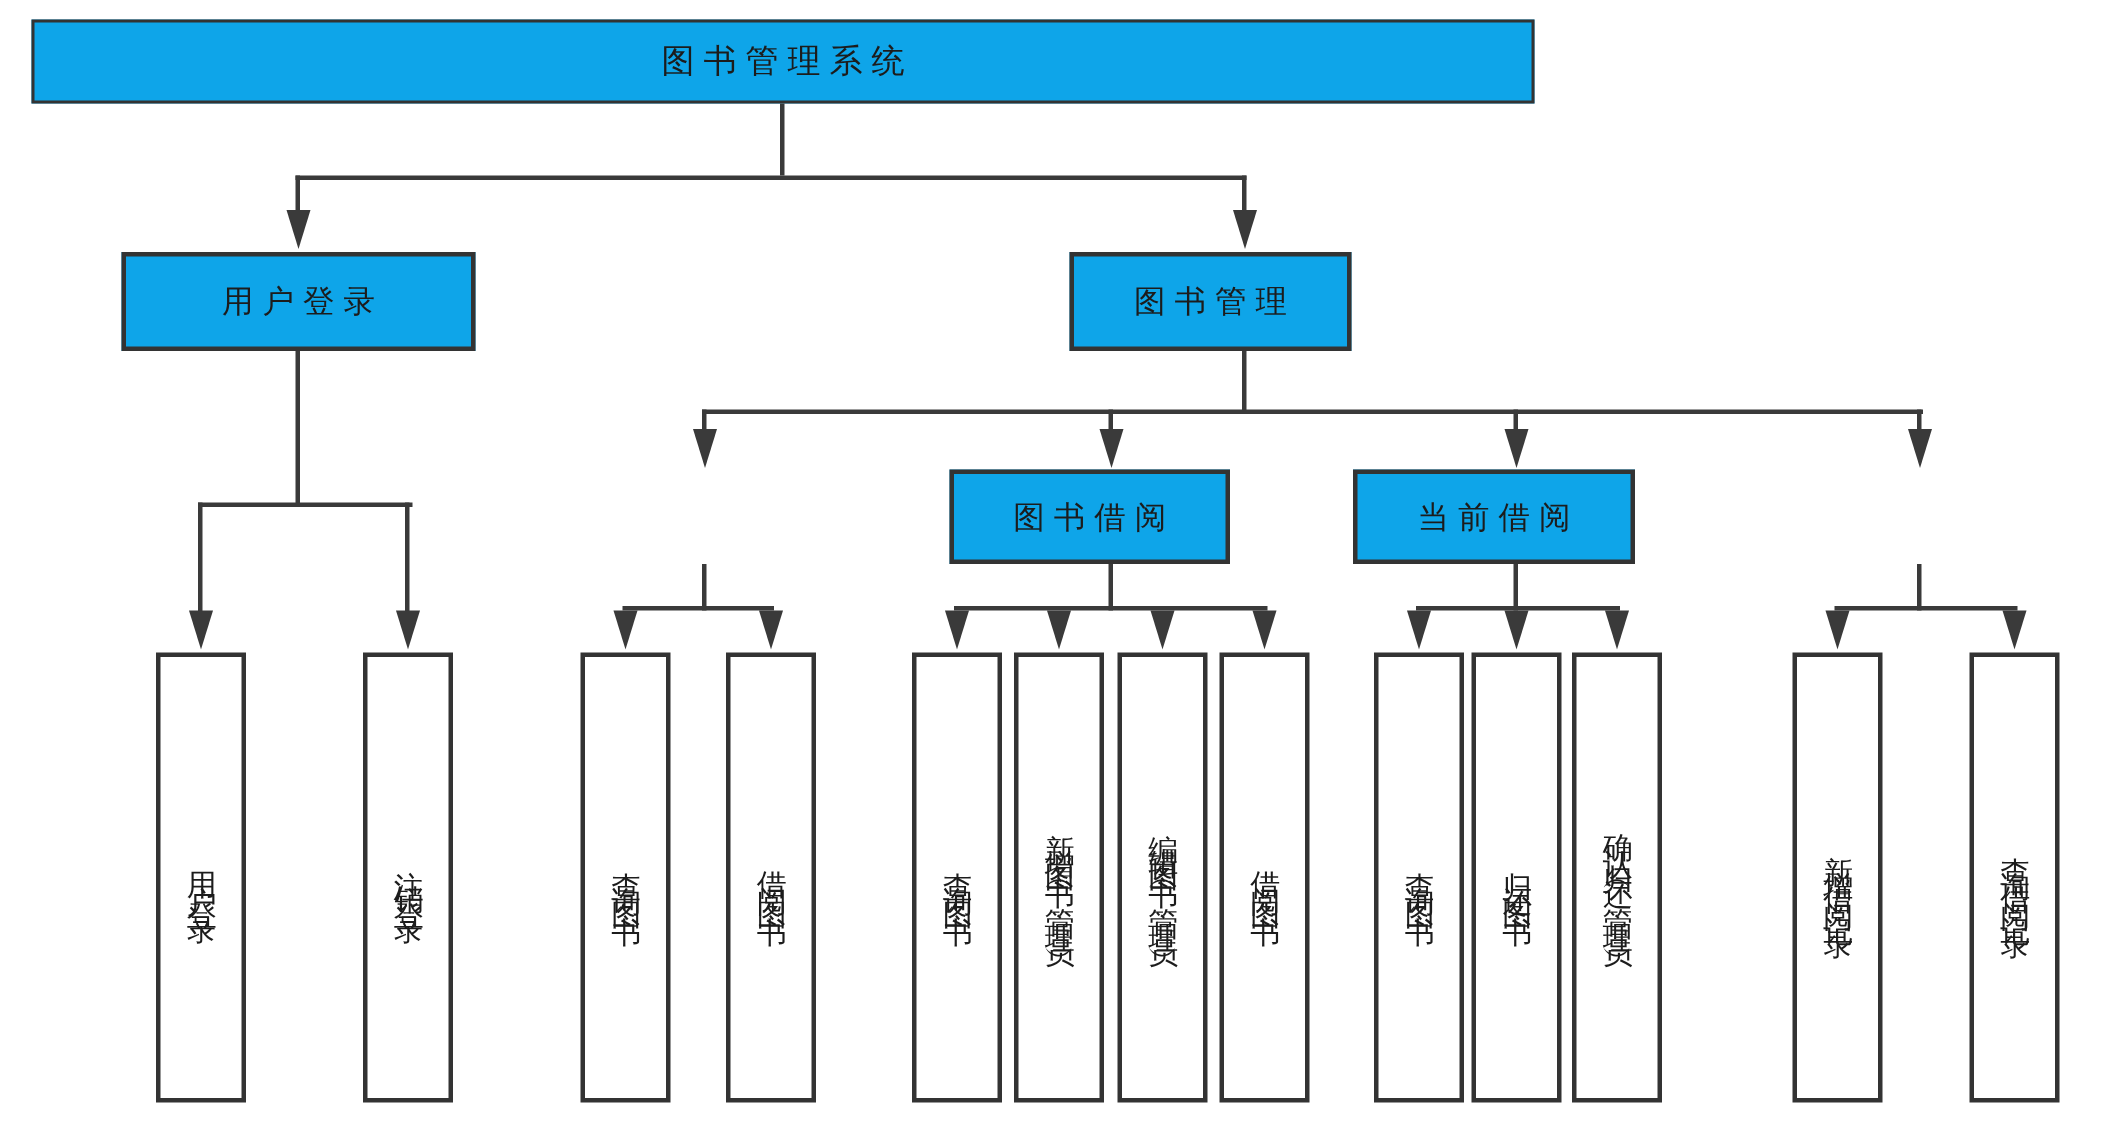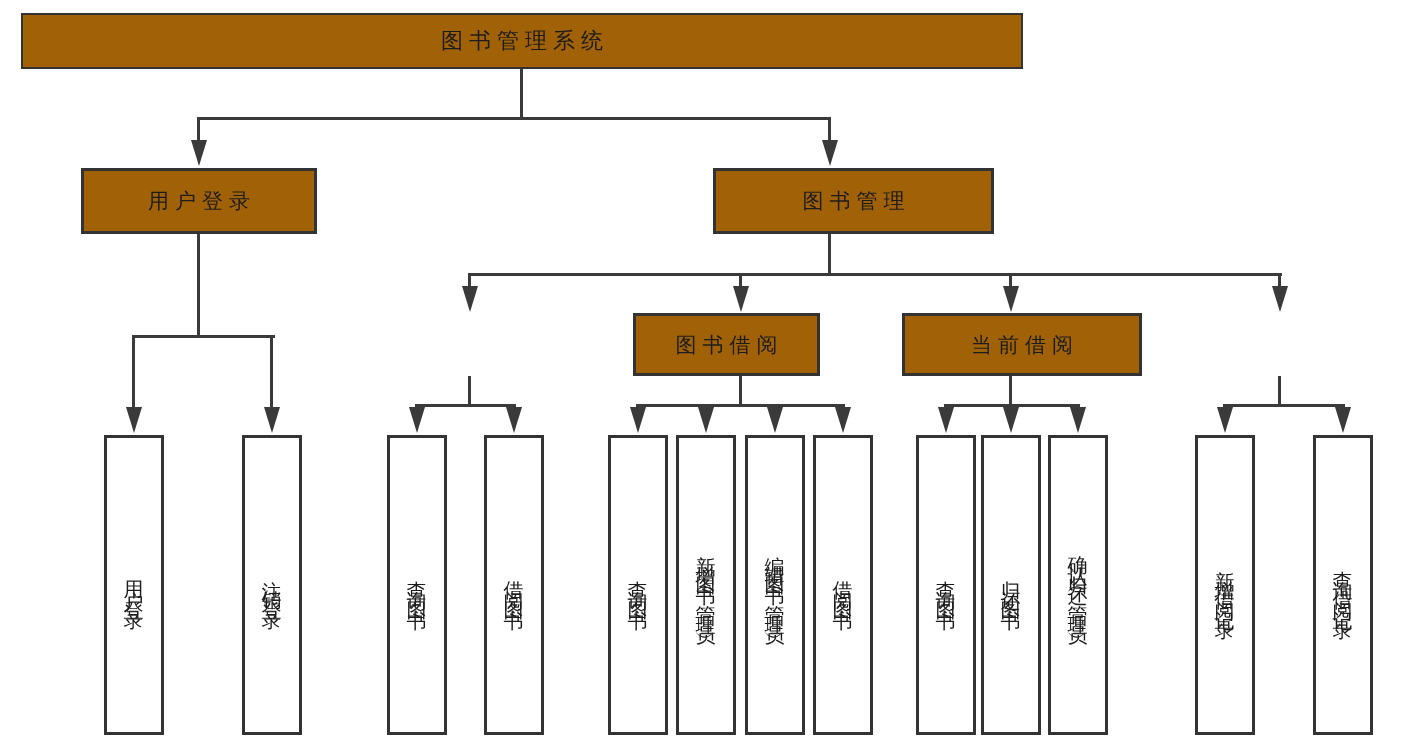--- a/index.html
+++ b/index.html
@@ -9,21 +9,21 @@
     --watermark:#b5b5b5;
     --background:#ffffff;
   }
   html,body{margin:0;padding:0;background:var(--background);}
   .stage{
     position:relative;width:1405px;height:747px;background:var(--background);
     font-family:"Liberation Sans","DejaVu Sans",sans-serif;color:var(--text);
     overflow:hidden;
   }
   .box{
-    position:absolute;box-sizing:border-box;background:#a16207;
+    position:absolute;box-sizing:border-box;background:#0ea5e9;
     border:3px solid var(--box_border);
     display:flex;align-items:center;justify-content:center;
     font-size:21px;letter-spacing:6px;text-indent:6px;white-space:nowrap;
   }
   .root-box{font-size:22px;border-width:2.5px;}
   .leaf{
     position:absolute;box-sizing:border-box;background:#fff;
     border:3px solid var(--box_border);
     display:flex;align-items:center;justify-content:center;
     writing-mode:vertical-rl;text-orientation:mixed;
@@ -51,42 +51,42 @@
   <div class="box root-box" style="left:21px;top:13px;width:1002px;height:56px;">图书管理系统</div>
 
   <div class="vline" style="left:520px;top:69px;height:48px;"></div>
   <div class="hline" style="left:197px;top:117px;width:634px;"></div>
   <div class="vline" style="left:197px;top:117px;height:27px;"></div>
   <div class="vline" style="left:828px;top:117px;height:27px;"></div>
   <div class="arrow" style="left:191px;top:140px;"></div>
   <div class="arrow" style="left:822px;top:140px;"></div>
 
   <div class="box" style="left:81px;top:168px;width:236px;height:66px;">用户登录</div>
-  <div class="box" style="left:713px;top:168px;width:281px;height:66px;">图书管理</div>
+  <div class="box" style="left:713px;top:168px;width:188px;height:66px;">图书管理</div>
 
   <div class="vline" style="left:197px;top:234px;height:104px;"></div>
   <div class="hline" style="left:132px;top:335px;width:143px;"></div>
   <div class="vline" style="left:132px;top:335px;height:74px;"></div>
   <div class="vline" style="left:270px;top:335px;height:74px;"></div>
   <div class="arrow" style="left:126px;top:407px;"></div>
   <div class="arrow" style="left:264px;top:407px;"></div>
 
   <div class="vline" style="left:828px;top:234px;height:42px;"></div>
   <div class="hline" style="left:468px;top:273px;width:814px;"></div>
   <div class="vline" style="left:468px;top:273px;height:16px;"></div>
   <div class="vline" style="left:739px;top:273px;height:16px;"></div>
   <div class="vline" style="left:1009px;top:273px;height:16px;"></div>
   <div class="vline" style="left:1278px;top:273px;height:16px;"></div>
   <div class="arrow" style="left:462px;top:286px;"></div>
   <div class="arrow" style="left:733px;top:286px;"></div>
   <div class="arrow" style="left:1003px;top:286px;"></div>
   <div class="arrow" style="left:1272px;top:286px;"></div>
 
   <div class="box" style="left:633px;top:313px;width:187px;height:63px;">图书借阅</div>
-  <div class="box" style="left:902px;top:313px;width:240px;height:63px;">当前借阅</div>
+  <div class="box" style="left:902px;top:313px;width:188px;height:63px;">当前借阅</div>
 
   <div class="vline" style="left:468px;top:376px;height:31px;"></div>
   <div class="hline" style="left:415px;top:404px;width:101px;"></div>
   <div class="arrow" style="left:409px;top:407px;"></div>
   <div class="arrow" style="left:506px;top:407px;"></div>
 
   <div class="vline" style="left:739px;top:376px;height:31px;"></div>
   <div class="hline" style="left:636px;top:404px;width:209px;"></div>
   <div class="arrow" style="left:630px;top:407px;"></div>
   <div class="arrow" style="left:698px;top:407px;"></div>

